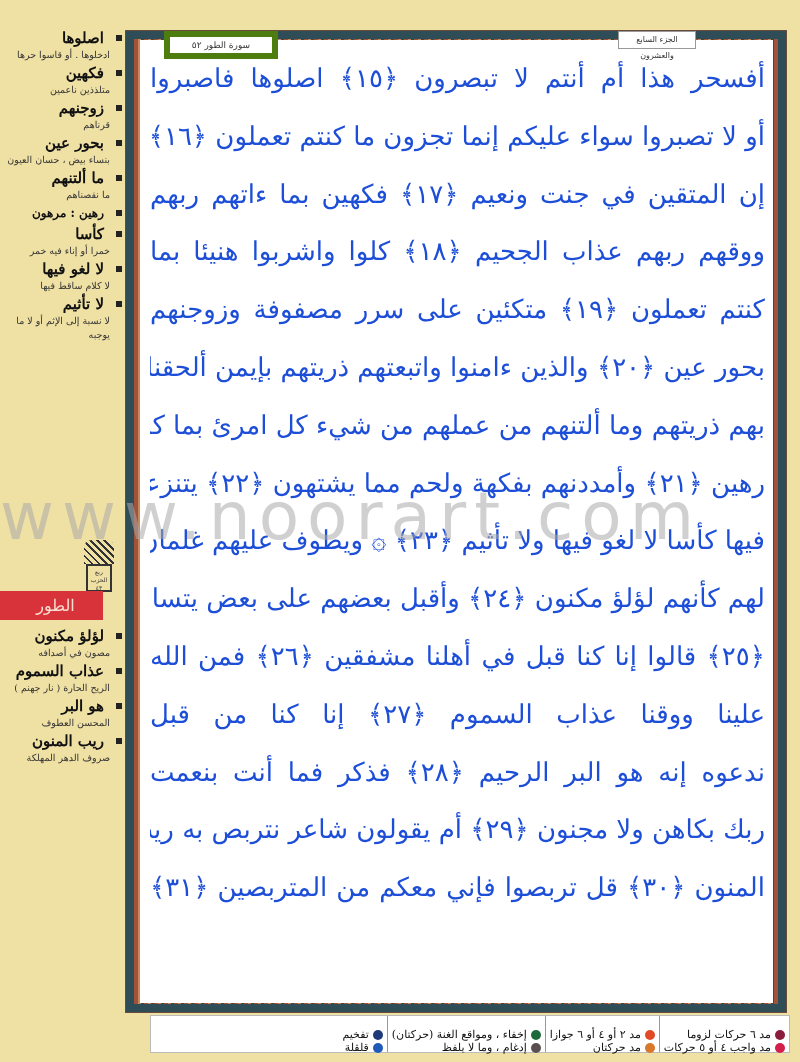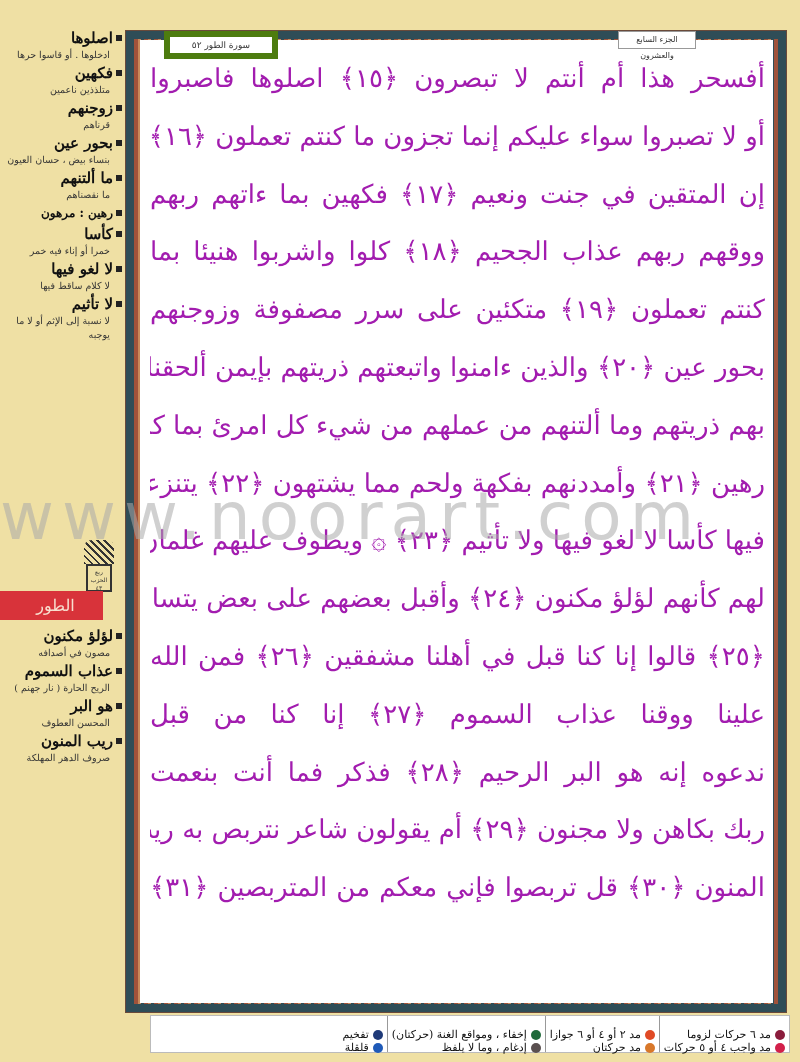--- a/index.html
+++ b/index.html
@@ -1,32 +1,32 @@
 <!DOCTYPE html>
 <html><head>
 <meta charset="utf-8">
 <style>
   html,body{margin:0;padding:0;}
   body{width:800px;height:1062px;background:#efe0a4;position:relative;overflow:hidden;font-family:"DejaVu Serif",serif;}
   .gloss{position:absolute;left:0;top:28px;width:124px;direction:rtl;text-align:right;}
   .gitem{margin-bottom:1px;}
-  .gword{font-size:15px;font-weight:bold;color:#111;line-height:20px;padding-right:2px;display:flex;justify-content:flex-start;align-items:center;gap:3px;}
+  .gword{font-size:15px;font-weight:bold;color:#111;line-height:20px;padding-right:2px;display:flex;justify-content:flex-start;align-items:center;gap:12px;}
   .gword .sq{display:inline-block;width:6px;height:6px;background:#222;}
   .gdef{font-size:9.5px;color:#333;line-height:14px;padding-right:14px;}
   .juz-marker{position:absolute;left:82px;top:540px;width:34px;height:52px;}
   .juz-box{position:absolute;bottom:0;left:4px;width:26px;height:28px;border:2px solid #333;background:#efe0a4;font-size:6px;text-align:center;line-height:8px;color:#333;box-sizing:border-box;padding-top:2px;}
   .juz-top{position:absolute;top:0;left:2px;width:30px;height:24px;background:repeating-linear-gradient(45deg,#333 0 2px,#efe0a4 2px 5px);border-radius:8px 8px 0 0;}
   .surah-band{position:absolute;left:0;top:591px;width:95px;height:29px;background:#d8333a;color:#f8e0d0;font-size:16px;text-align:center;line-height:29px;direction:rtl;padding-left:8px;}
   .frame{position:absolute;left:125px;top:30px;width:662px;height:983px;background:#2f4d57;border:1px solid #6a4a3a;box-sizing:border-box;}
   .frame-inner{position:absolute;left:8px;top:8px;right:8px;bottom:8px;background:repeating-linear-gradient(90deg,#a0523a 0 4px,#c7895a 4px 7px,#2f4d57 7px 10px);}
   .page{position:absolute;left:140px;top:40px;width:633px;height:963px;background:#fff;}
   .hdr-surah{position:absolute;left:164px;top:31px;width:102px;height:16px;background:#fff;border:6px solid #4d7c0f;font-size:9px;color:#333;direction:rtl;text-align:center;line-height:16px;}
   .hdr-juz{position:absolute;left:618px;top:31px;width:76px;height:16px;background:#fff;border:1px solid #999;font-size:8px;color:#333;direction:rtl;text-align:center;line-height:16px;}
   .lines{position:absolute;left:150px;top:50px;width:615px;direction:rtl;}
-  .line{height:57.8px;line-height:57.8px;font-size:26px;color:#a21caf;white-space:nowrap;text-align:justify;text-align-last:justify;overflow:hidden;}
+  .line{height:57.8px;line-height:57.8px;font-size:26px;color:#1d4ed8;white-space:nowrap;text-align:justify;text-align-last:justify;overflow:hidden;}
   .watermark{position:absolute;left:0;top:478px;width:800px;font-family:"DejaVu Sans",sans-serif;font-size:66px;color:rgba(170,170,170,0.55);letter-spacing:8px;white-space:nowrap;pointer-events:none;}
   .legend{position:absolute;left:150px;top:1015px;width:640px;height:38px;background:#fff;border:1px solid #bbb;box-sizing:border-box;display:flex;direction:rtl;font-size:11px;color:#111;}
   .lcol{border-left:1px solid #999;padding:12px 4px;display:flex;flex-direction:column;justify-content:space-around;}
   .lcol:last-child{border-left:none;}
   .lrow{display:flex;align-items:center;gap:4px;white-space:nowrap;}
   .dot{display:inline-block;width:10px;height:10px;border-radius:50%;}
 </style>
 </head>
 <body>
 

